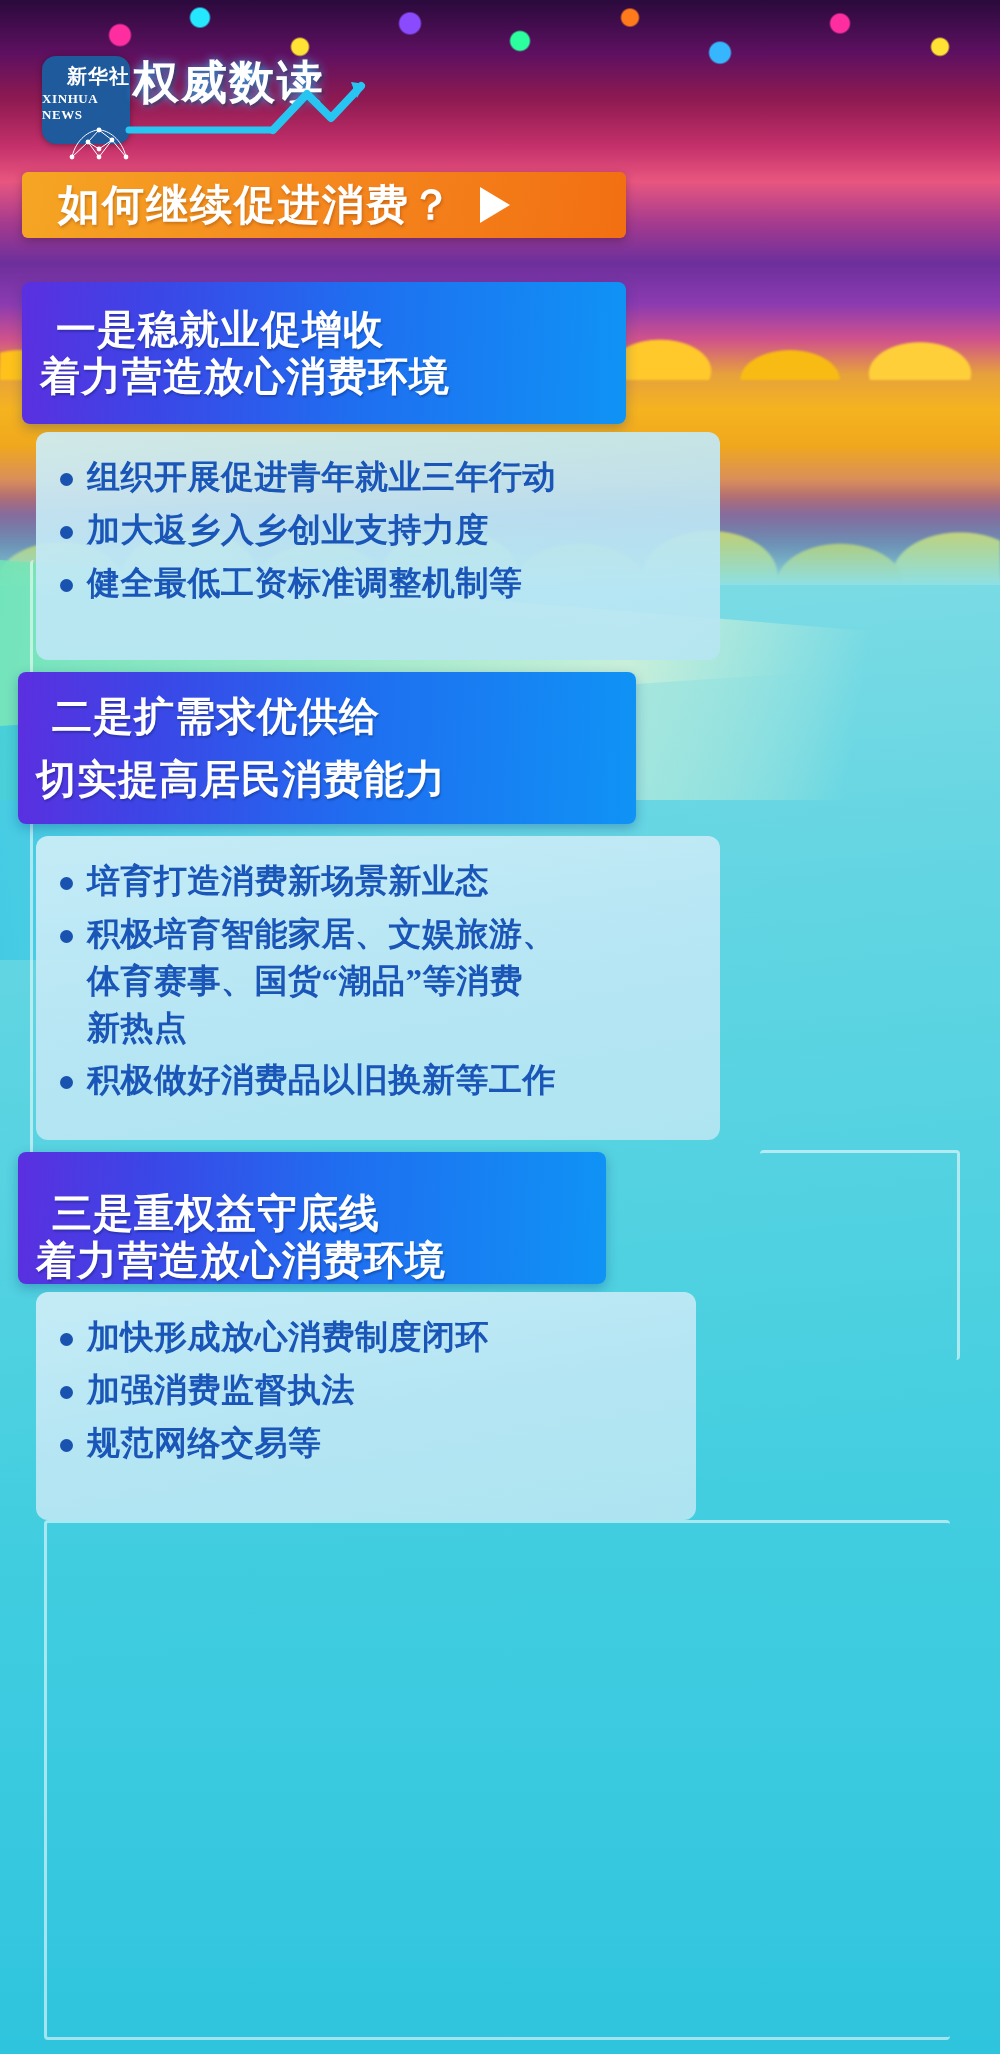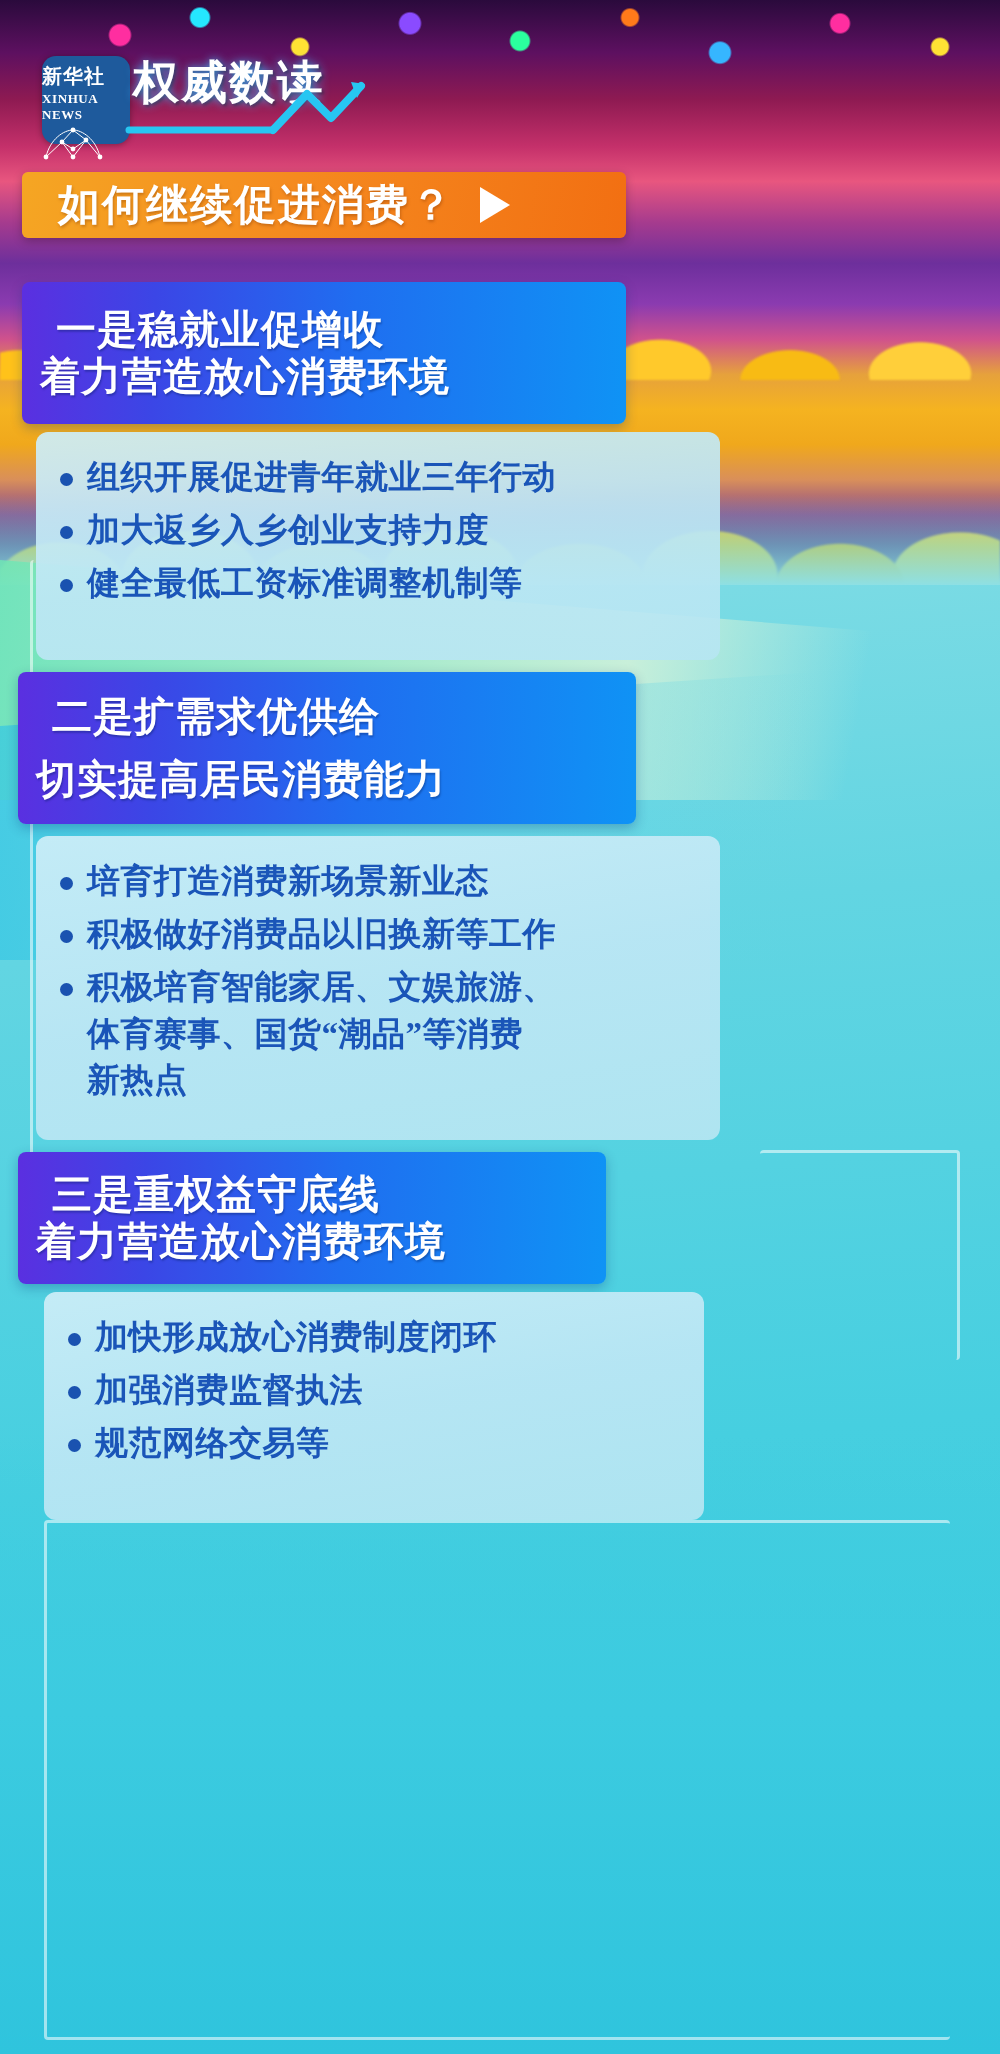--- a/index.html
+++ b/index.html
@@ -94,21 +94,21 @@
     position: absolute; left: 0; bottom: 0; width: 1000px; height: 90px;
     background: linear-gradient(180deg, rgba(80,200,215,0) 0%, rgba(120,225,220,.55) 55%, #8ee0e4 100%);
   }
 
   
   .logo {
     position: absolute; left: 42px; top: 56px;
     width: 88px; height: 88px;
     background: #1e5a9c;
     border-radius: 14px;
-    display: flex; flex-direction: column; align-items: flex-start;
+    display: flex; flex-direction: column; align-items: flex-end;
     padding-top: 10px;
     box-shadow: 0 1px 6px rgba(0,0,0,.35);
   }
   .logo-cn {
     color: #fff; font-size: 20px; font-weight: bold; letter-spacing: 1px;
     font-family: "Liberation Sans", sans-serif;
     line-height: 1;
   }
   .logo-en {
     color: #fff; font-size: 13px; letter-spacing: .6px; margin-top: 5px;
@@ -202,22 +202,22 @@
   }
   .bullet-txt .cont { display: block; margin-left: 0; }
 
   
   #sec1-head { left: 22px; top: 282px; width: 604px; height: 142px; }
   #sec1-body { left: 36px; top: 432px; width: 684px; height: 228px; }
 
   #sec2-head { left: 18px; top: 672px; width: 618px; height: 152px; gap: 16px; }
   #sec2-body { left: 36px; top: 836px; width: 684px; height: 304px; }
 
-  #sec3-head { left: 18px; top: 1152px; width: 588px; height: 132px; }
-  #sec3-body { left: 36px; top: 1292px; width: 660px; height: 228px; margin-left: 8px; }
+  #sec3-head { left: 18px; top: 1152px; width: 588px; height: 132px; justify-content: flex-end; }
+  #sec3-body { left: 36px; top: 1292px; width: 660px; height: 228px; }
 </style>
 </head>
 <body>
 
 <div id="page">
 
   <div class="hero">
     <div class="hero-lanterns2"></div>
     <div class="hero-lanterns"></div>
     <div class="hero-fade"></div>
@@ -293,30 +293,30 @@
     <div class="sec-head-line">二是扩需求优供给</div>
     <div class="sec-head-line ind">切实提高居民消费能力</div>
   </div>
   <div class="sec-body" id="sec2-body">
     <div class="bullet-row">
       <span class="bullet-dot"></span>
       <span class="bullet-txt">培育打造消费新场景新业态</span>
     </div>
     <div class="bullet-row">
       <span class="bullet-dot"></span>
-      <span class="bullet-txt">积极做好消费品以旧换新等工作</span>
-    </div>
-    <div class="bullet-row">
-      <span class="bullet-dot"></span>
       <span class="bullet-txt">
         <span class="cont">积极培育智能家居、文娱旅游、</span>
         <span class="cont">体育赛事、国货“潮品”等消费</span>
         <span class="cont">新热点</span>
       </span>
     </div>
+    <div class="bullet-row">
+      <span class="bullet-dot"></span>
+      <span class="bullet-txt">积极做好消费品以旧换新等工作</span>
+    </div>
   </div>
 
   <div class="sec-head" id="sec3-head">
     <div class="sec-head-line">三是重权益守底线</div>
     <div class="sec-head-line ind">着力营造放心消费环境</div>
   </div>
   <div class="sec-body" id="sec3-body">
     <div class="bullet-row">
       <span class="bullet-dot"></span>
       <span class="bullet-txt">加快形成放心消费制度闭环</span>

